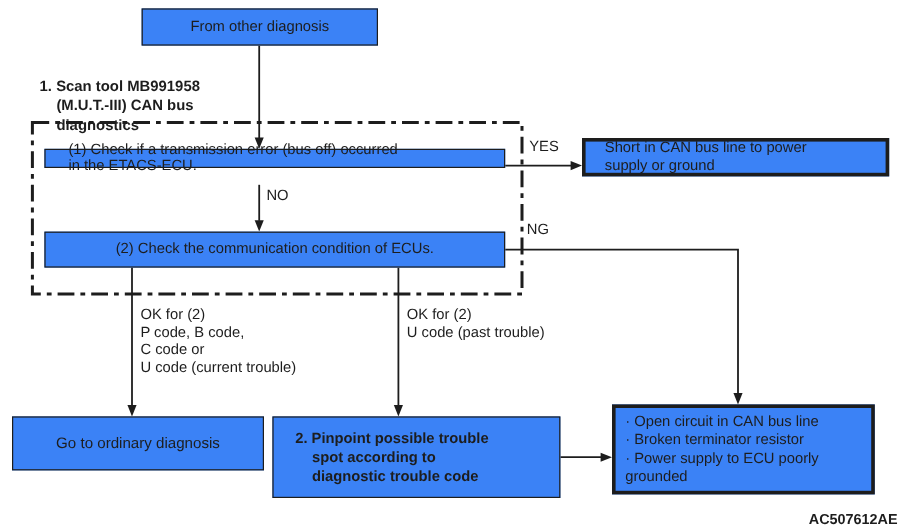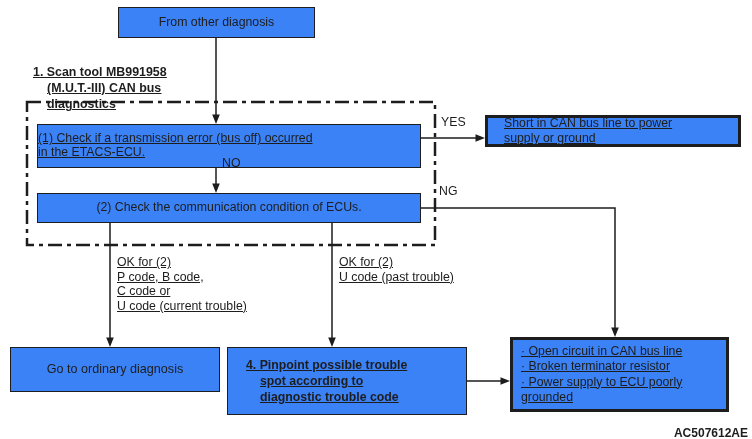--- a/index.html
+++ b/index.html
@@ -8,26 +8,26 @@
     font-family:"Liberation Sans",sans-serif;color:#1d1d1d;
   }
   .wires{position:absolute;left:0;top:0;}
   .node{
     position:absolute;box-sizing:border-box;background:#3b82f6;
     border:1.5px solid #1d1d1d;display:flex;align-items:center;
     font-size:12.3px;line-height:13.8px;
   }
   .thick{border-width:3.5px;}
   .center{justify-content:center;text-align:center;}
-  .pre{white-space:pre-line;text-decoration:underline;}
+  .pre{white-space:pre-line;}
   .hang{display:block;padding-left:14px;text-indent:-14px;}
   .floating{position:absolute;font-size:12.3px;line-height:14.5px;}
   .heading{position:absolute;left:33px;top:48px;font-weight:bold;font-size:12.4px;line-height:16px;}
   #n-from{left:118px;top:7px;width:197px;height:31px;}
-  #n-check1{left:37px;top:124px;width:384px;height:44px;}
+  #n-check1{left:37px;top:124px;width:384px;height:16px;padding-left:19px;}
   #n-check2{left:37px;top:193px;width:384px;height:30px;}
   #n-short{left:485px;top:115px;width:256px;height:32px;padding-left:16px;line-height:15.5px;}
   #n-go{left:10px;top:347px;width:210px;height:45px;font-size:12.6px;}
   #n-pinpoint{left:227px;top:347px;width:240px;height:68px;padding-left:18px;font-weight:bold;line-height:16px;}
   #n-open{left:510px;top:337px;width:219px;height:75px;padding-left:8px;line-height:15.5px;align-items:center;}
   #lbl-no{left:222px;top:156px;}
   #lbl-yes{left:441px;top:115px;}
   #lbl-ng{left:439px;top:184px;}
   #lbl-ok-current{left:117px;top:255px;}
   #lbl-ok-past{left:339px;top:255px;}
@@ -85,21 +85,21 @@
   <div class="node thick" id="n-short">
     <span class="pre">Short in CAN bus line to power
 supply or ground</span>
   </div>
 
   <div class="node center" id="n-go">
     <span>Go to ordinary diagnosis</span>
   </div>
 
   <div class="node" id="n-pinpoint">
-    <span class="hang pre">4. Pinpoint possible trouble
+    <span class="hang pre">2. Pinpoint possible trouble
 spot according to
 diagnostic trouble code</span>
   </div>
 
   <div class="node thick" id="n-open">
     <span class="pre">· Open circuit in CAN bus line
 · Broken terminator resistor
 · Power supply to ECU poorly grounded</span>
   </div>
 

